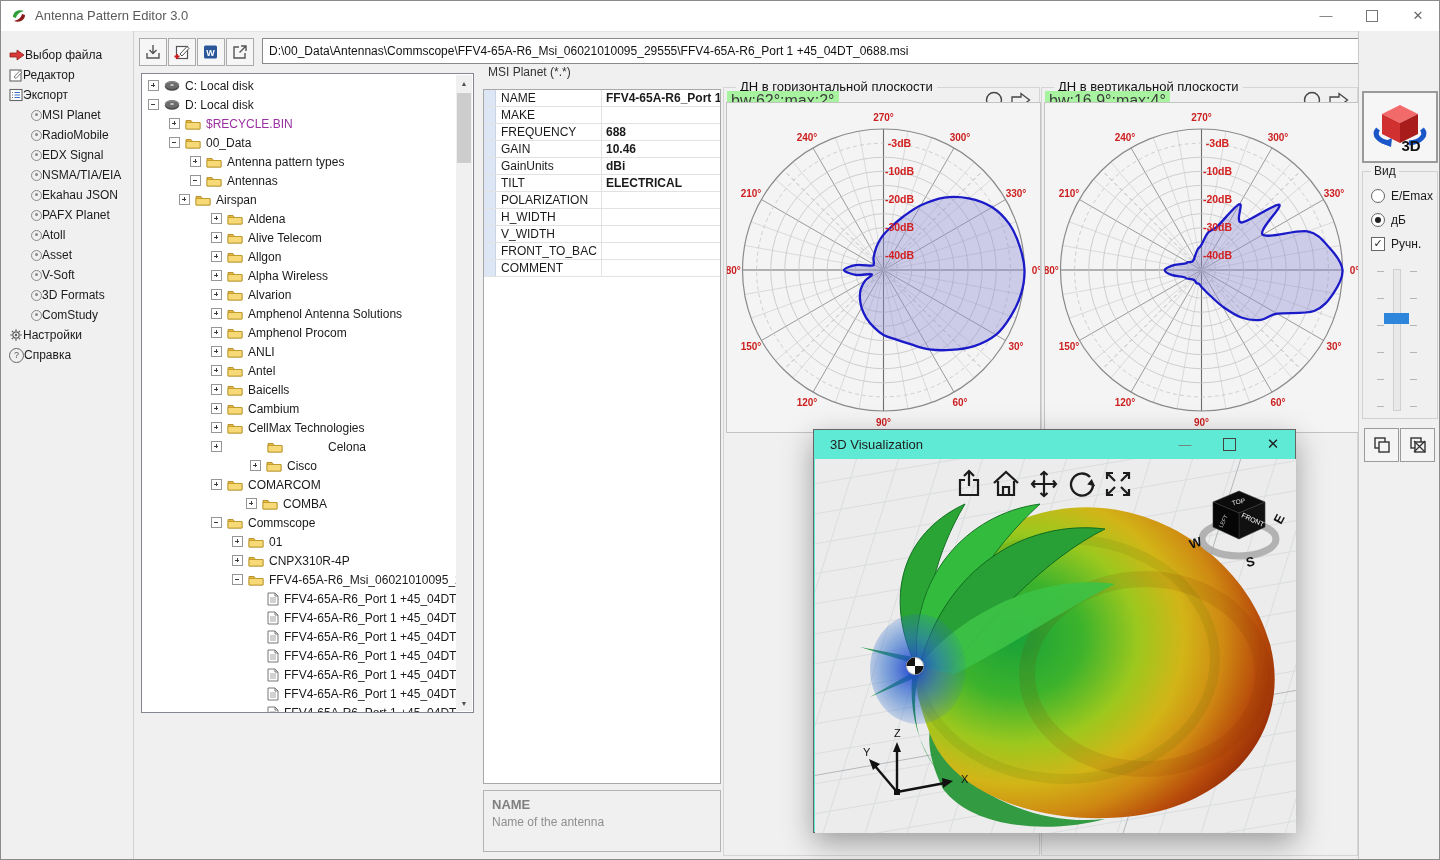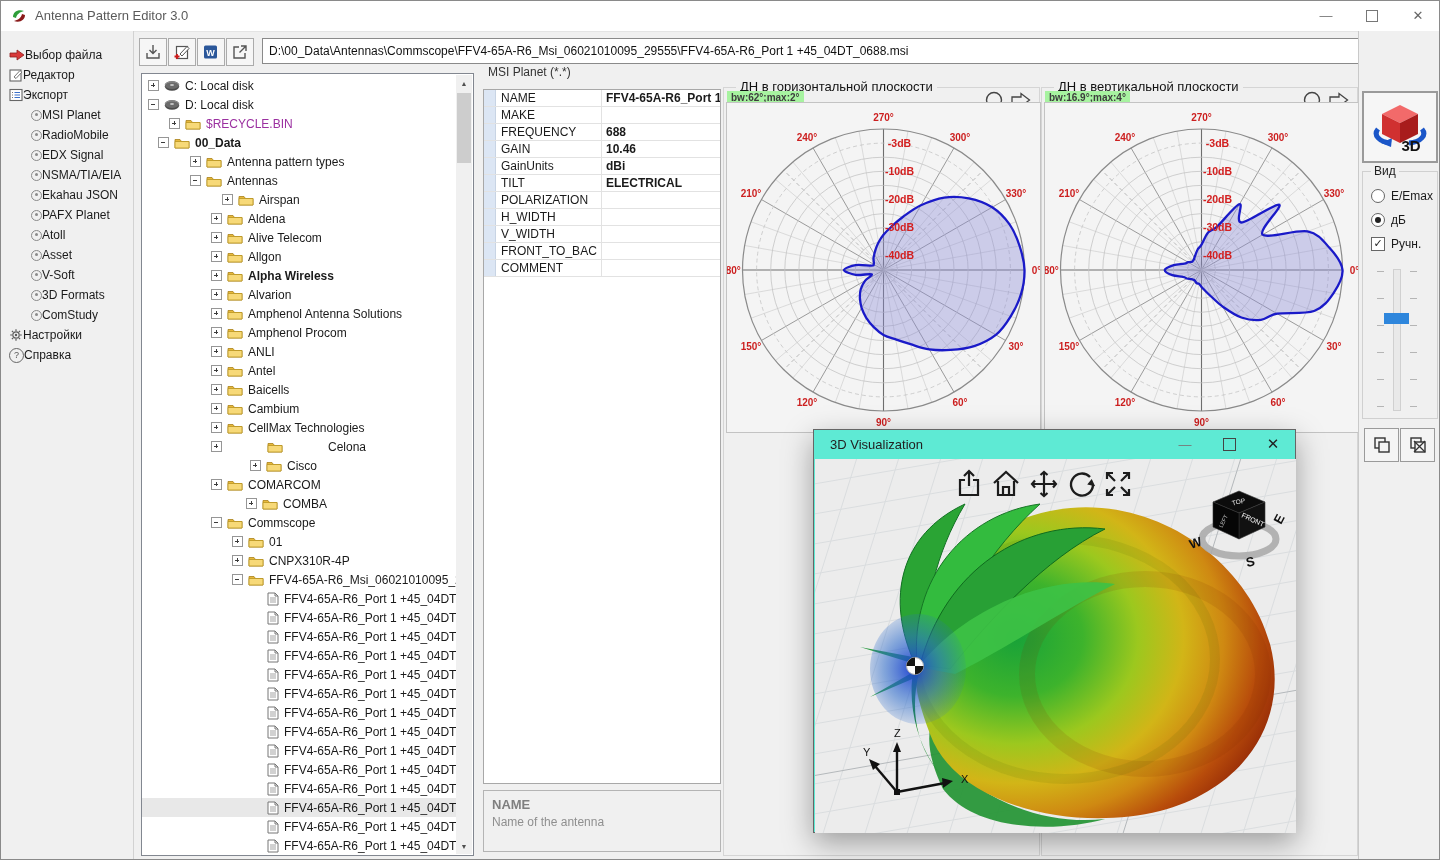--- a/index.html
+++ b/index.html
@@ -22,21 +22,21 @@
   .side-item.sub{padding-left:30px;}
   .side-item .bullet{width:9px;height:9px;border:1px solid #8a8a8a;border-radius:50%;position:relative;flex:0 0 auto;}
   .side-item .bullet::after{content:"";position:absolute;left:2.5px;top:2.5px;width:3px;height:3px;border-radius:50%;background:#8a8a8a;}
   .side-item svg{flex:0 0 auto;}
   .qmark{width:13px;height:13px;border:1px solid #666;border-radius:50%;font-size:9px;display:flex;align-items:center;justify-content:center;color:#555;flex:0 0 auto;}
   
   .tbtn{width:26px;height:26px;background:#f6f6f6;border:1px solid #ababab;display:flex;align-items:center;justify-content:center;}
   .path-input{left:261px;top:37px;width:1169px;height:26px;border:1px solid #8a8a8a;background:#fff;
     font-family:"Liberation Sans",sans-serif;font-size:12px;padding:0 6px;box-sizing:border-box;color:#111;}
   
-  #tree-panel{left:140px;top:72px;width:333px;height:783px;background:#fff;border:1px solid #828790;box-sizing:border-box;}
+  #tree-panel{left:140px;top:72px;width:333px;height:640px;background:#fff;border:1px solid #828790;box-sizing:border-box;}
   #tree-scroll{position:absolute;left:0;top:2px;right:17px;bottom:0;overflow:hidden;}
   .trow{height:19px;display:flex;align-items:center;white-space:nowrap;cursor:default;}
   .trow.sel{background:#e8e8e8;}
   .texp{width:9px;height:9px;border:1px solid #969696;background:#fff;margin-right:5px;position:relative;flex:0 0 auto;}
   .texp::before{content:"";position:absolute;left:1.5px;top:3.5px;width:4px;height:1px;background:#3c3c3c;}
   .texp.plus::after{content:"";position:absolute;left:3.5px;top:1.5px;width:1px;height:4px;background:#3c3c3c;}
   .tico{margin-right:5px;flex:0 0 auto;display:flex;}
   .tlabel{font-size:12px;}
   #tree-sb{position:absolute;right:1px;top:1px;width:16px;bottom:1px;background:#f0f0f0;}
   .sb-arrow{position:absolute;left:0;width:16px;height:16px;display:flex;align-items:center;justify-content:center;font-size:7px;color:#505050;background:#f0f0f0;}
@@ -48,21 +48,21 @@
   .prow-strip{width:11px;background:#dce6f4;border-right:1px solid #c8d4e4;flex:0 0 auto;}
   .prow-key{width:100px;padding-left:5px;border-right:1px solid #e2e2e2;display:flex;align-items:center;overflow:hidden;white-space:nowrap;flex:0 0 auto;}
   .prow-val{flex:1;padding-left:4px;display:flex;align-items:center;overflow:hidden;white-space:nowrap;}
   .prow-val.b{font-weight:bold;}
   #hint-box{left:482px;top:789px;width:238px;height:62px;background:#f0f0f0;border:1px solid #b4b4b4;box-sizing:border-box;padding:6px 8px;}
   #hint-title{font-weight:bold;color:#7f7f7f;font-size:13px;}
   #hint-text{color:#8f8f8f;font-size:12px;margin-top:3px;}
   
   .plot-group{top:86px;width:317px;height:769px;border:1px solid #d5d5d5;background:#f0f0f0;box-sizing:border-box;}
   .plot-title{position:absolute;top:-9px;left:12px;background:#f0f0f0;padding:0 4px;font-size:13px;color:#111;white-space:nowrap;}
-  .plot-badge{position:absolute;top:3px;left:3px;background:#a7f3a0;color:#3d3d3d;font-weight:bold;font-size:10px;padding:1px 4px;}
+  .plot-badge{position:absolute;top:3px;left:3px;background:#a7f3a0;color:#3d3d3d;font-weight:normal;font-size:16px;padding:1px 4px;}
   .plot-icons{position:absolute;top:3px;right:8px;display:flex;gap:8px;align-items:center;}
   .plot-area{position:absolute;left:2px;top:14px;width:313px;height:329px;background:#f4f4f4;border:1px solid #c3c3c3;}
   
   #right-panel{left:1357px;top:30px;width:83px;height:830px;background:#f0f0f0;border-left:1px solid #c9c9c9;box-sizing:border-box;}
   #btn-3d{left:1361px;top:90px;width:72px;height:68px;border:2px solid #9a9a9a;background:#f6f6f6;display:flex;align-items:center;justify-content:center;}
   #view-group{left:1361px;top:170px;width:74px;height:246px;border:1px solid #d0d0d0;}
   #view-title{position:absolute;top:-8px;left:8px;background:#f0f0f0;padding:0 3px;font-size:12px;color:#222;}
   .vopt{display:flex;align-items:center;gap:6px;height:24px;padding-left:8px;}
   .radio{width:12px;height:12px;border:1px solid #666;border-radius:50%;background:#fff;position:relative;flex:0 0 auto;}
   .radio.on::after{content:"";position:absolute;left:3px;top:3px;width:6px;height:6px;border-radius:50%;background:#222;}
@@ -246,21 +246,21 @@
       <div class="trow" style="padding-left: 27px;">
         <span class="texp plus"></span>
         <span class="tico">
           <svg width="16" height="13" viewBox="0 0 16 13">
             <path d="M1,3.5 H6 L7.5,5.5 H15 V12 H1 Z" fill="#e8b93c" stroke="#a8811c" stroke-width="0.8"></path>
             <path d="M1,5.5 H15 V12 H1 Z" fill="#f7d978" stroke="#b9941f" stroke-width="0.8"></path>
           </svg>
         </span>
         <span class="tlabel" style="color:#9b30a0">$RECYCLE.BIN</span>
       </div>
-      <div class="trow" style="padding-left: 16px; font-weight: bold;">
+      <div class="trow" style="padding-left: 27px;">
         <span class="texp minus"></span>
         <span class="tico">
           <svg width="16" height="13" viewBox="0 0 16 13">
             <path d="M1,3.5 H6 L7.5,5.5 H15 V12 H1 Z" fill="#e8b93c" stroke="#a8811c" stroke-width="0.8"></path>
             <path d="M1,5.5 H15 V12 H1 Z" fill="#f7d978" stroke="#b9941f" stroke-width="0.8"></path>
           </svg>
         </span>
         <span class="tlabel">00_Data</span>
       </div>
       <div class="trow" style="padding-left: 48px;">
@@ -276,21 +276,21 @@
       <div class="trow" style="padding-left: 48px;">
         <span class="texp minus"></span>
         <span class="tico">
           <svg width="16" height="13" viewBox="0 0 16 13">
             <path d="M1,3.5 H6 L7.5,5.5 H15 V12 H1 Z" fill="#e8b93c" stroke="#a8811c" stroke-width="0.8"></path>
             <path d="M1,5.5 H15 V12 H1 Z" fill="#f7d978" stroke="#b9941f" stroke-width="0.8"></path>
           </svg>
         </span>
         <span class="tlabel">Antennas</span>
       </div>
-      <div class="trow" style="padding-left: 80px;">
+      <div class="trow" style="padding-left: 37px;">
         <span class="texp plus"></span>
         <span class="tico">
           <svg width="16" height="13" viewBox="0 0 16 13">
             <path d="M1,3.5 H6 L7.5,5.5 H15 V12 H1 Z" fill="#e8b93c" stroke="#a8811c" stroke-width="0.8"></path>
             <path d="M1,5.5 H15 V12 H1 Z" fill="#f7d978" stroke="#b9941f" stroke-width="0.8"></path>
           </svg>
         </span>
         <span class="tlabel">Airspan</span>
       </div>
       <div class="trow" style="padding-left: 69px;">
@@ -316,21 +316,21 @@
       <div class="trow" style="padding-left: 69px;">
         <span class="texp plus"></span>
         <span class="tico">
           <svg width="16" height="13" viewBox="0 0 16 13">
             <path d="M1,3.5 H6 L7.5,5.5 H15 V12 H1 Z" fill="#e8b93c" stroke="#a8811c" stroke-width="0.8"></path>
             <path d="M1,5.5 H15 V12 H1 Z" fill="#f7d978" stroke="#b9941f" stroke-width="0.8"></path>
           </svg>
         </span>
         <span class="tlabel">Allgon</span>
       </div>
-      <div class="trow" style="padding-left: 69px; font-weight: bold;">
+      <div class="trow" style="padding-left: 69px;">
         <span class="texp plus"></span>
         <span class="tico">
           <svg width="16" height="13" viewBox="0 0 16 13">
             <path d="M1,3.5 H6 L7.5,5.5 H15 V12 H1 Z" fill="#e8b93c" stroke="#a8811c" stroke-width="0.8"></path>
             <path d="M1,5.5 H15 V12 H1 Z" fill="#f7d978" stroke="#b9941f" stroke-width="0.8"></path>
           </svg>
         </span>
         <span class="tlabel">Alpha Wireless</span>
       </div>
       <div class="trow" style="padding-left: 69px;">

